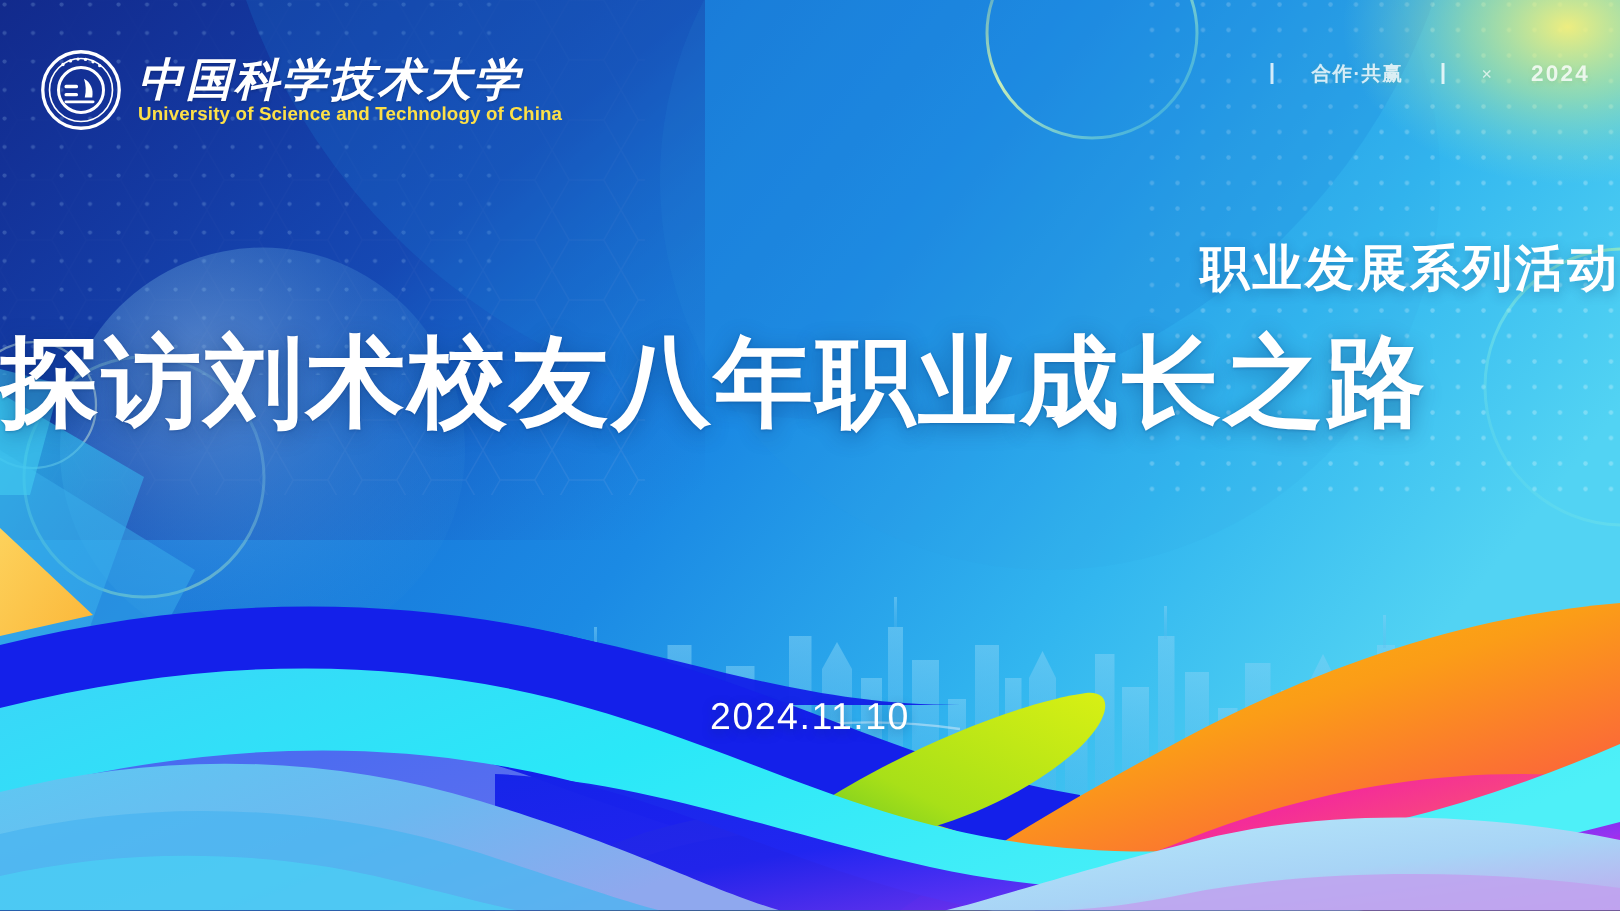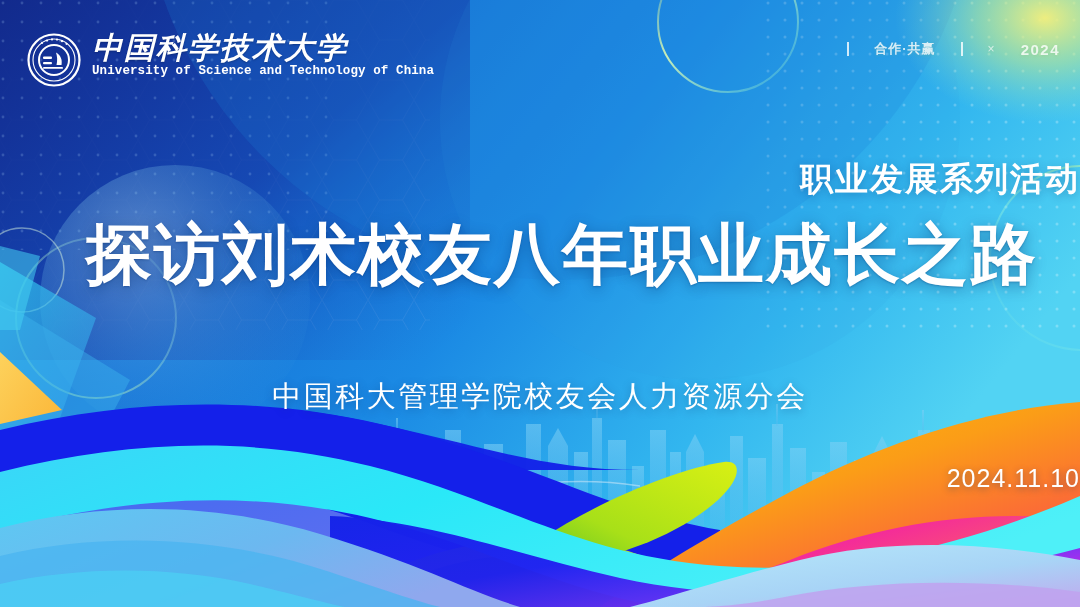--- a/index.html
+++ b/index.html
@@ -15,38 +15,38 @@
   }
   .svglayer{ position:absolute; inset:0; width:1080px; height:607px; display:block; }
 
   
   .header{
     position:absolute; left:0; top:0; width:1080px; height:125px;
     z-index:40;
   }
   .brand{
     position:absolute; left:26px; top:32px;
-    display:flex; gap:10px;
+    display:flex; align-items:center; gap:10px;
   }
   .emblem{
     width:56px; height:56px; flex:0 0 56px;
     position:relative;
   }
   .brand-text{ display:flex; flex-direction:column; gap:1px; }
   .brand-cn{
     font-family:"Liberation Serif", serif;
     font-size:30px; font-weight:700; color:#ffffff;
     letter-spacing:2px; line-height:1.05;
     font-style:italic;
     white-space:nowrap;
     text-shadow:0 1px 2px rgba(0,20,60,.35);
   }
   .brand-en{
-    font-family:Liberation Mono, monospace;
-    font-size:12.5px; font-weight:700; color:#ffffff;
+    font-family:Liberation Sans, sans-serif;
+    font-size:12.5px; font-weight:700; color:#fde047;
     letter-spacing:.1px; line-height:1;
     white-space:nowrap;
   }
 
   .corner-tag{
     position:absolute; right:20px; top:40px;
     display:flex; align-items:center; gap:25px;
     color:rgba(255,255,255,.80);
     font-size:13px; font-weight:700;
     letter-spacing:1px;
@@ -68,38 +68,37 @@
   .eyebrow{
     position:absolute; left:0; top:157px; width:1080px;
     text-align:right;
     font-family:"Liberation Sans", sans-serif;
     font-size:33px; font-weight:700; color:#ffffff;
     letter-spacing:2px;
     text-shadow:0 2px 8px rgba(0,40,100,.30);
   }
   .maintitle{
     position:absolute; left:0; top:218px; width:1080px;
-    text-align:center;
+    text-align:left;
     font-family:"Liberation Sans", sans-serif;
     font-size:66px; font-weight:700; color:#ffffff;
     letter-spacing:2px; line-height:1.12;
     text-shadow:0 3px 14px rgba(0,45,110,.42), 0 1px 2px rgba(0,40,100,.3);
-    padding-left:44px;
   }
   .org{
     position:absolute; left:0; top:377px; width:1080px;
     text-align:center;
     font-family:"Liberation Sans", sans-serif;
     font-size:29px; font-weight:400; color:#ffffff;
     letter-spacing:2.5px;
     text-shadow:0 2px 8px rgba(0,40,100,.35);
   }
   .date{
     position:absolute; left:0; top:464px; width:1080px;
-    text-align:right;
+    text-align:center;
     font-family:"Liberation Sans", sans-serif;
     font-size:25px; font-weight:400; color:#ffffff;
     letter-spacing:1px;
     text-shadow:0 2px 7px rgba(0,40,100,.4);
   }
 </style>
 </head>
 <body>
 
 <div id="poster">
@@ -376,17 +375,16 @@
       <span>合作·共赢</span>
       <span class="bar"></span>
       <span class="x">×</span>
       <span class="yr">2024</span>
     </div>
   </div>
 
   <div class="center">
     <div class="eyebrow">职业发展系列活动</div>
     <div class="maintitle">探访刘术校友八年职业成长之路</div>
-    <div class="org">中国科大管理学院校友会人力资源分会</div>
     <div class="date">2024.11.10</div>
   </div>
 
 </div>
 
 </body></html>

